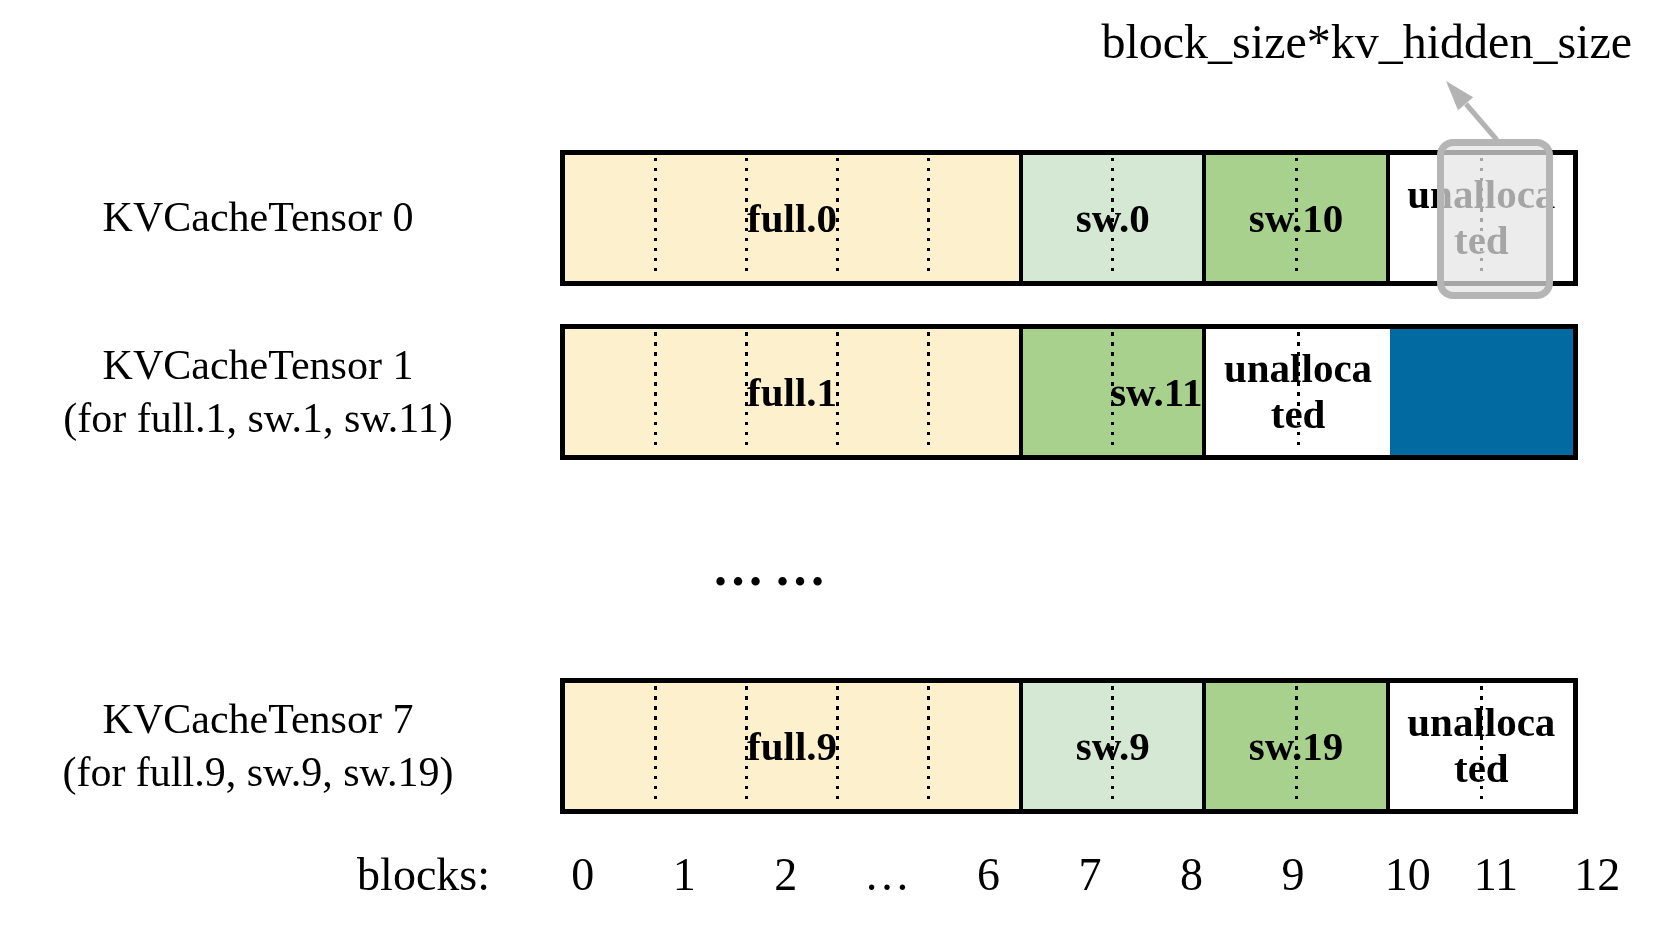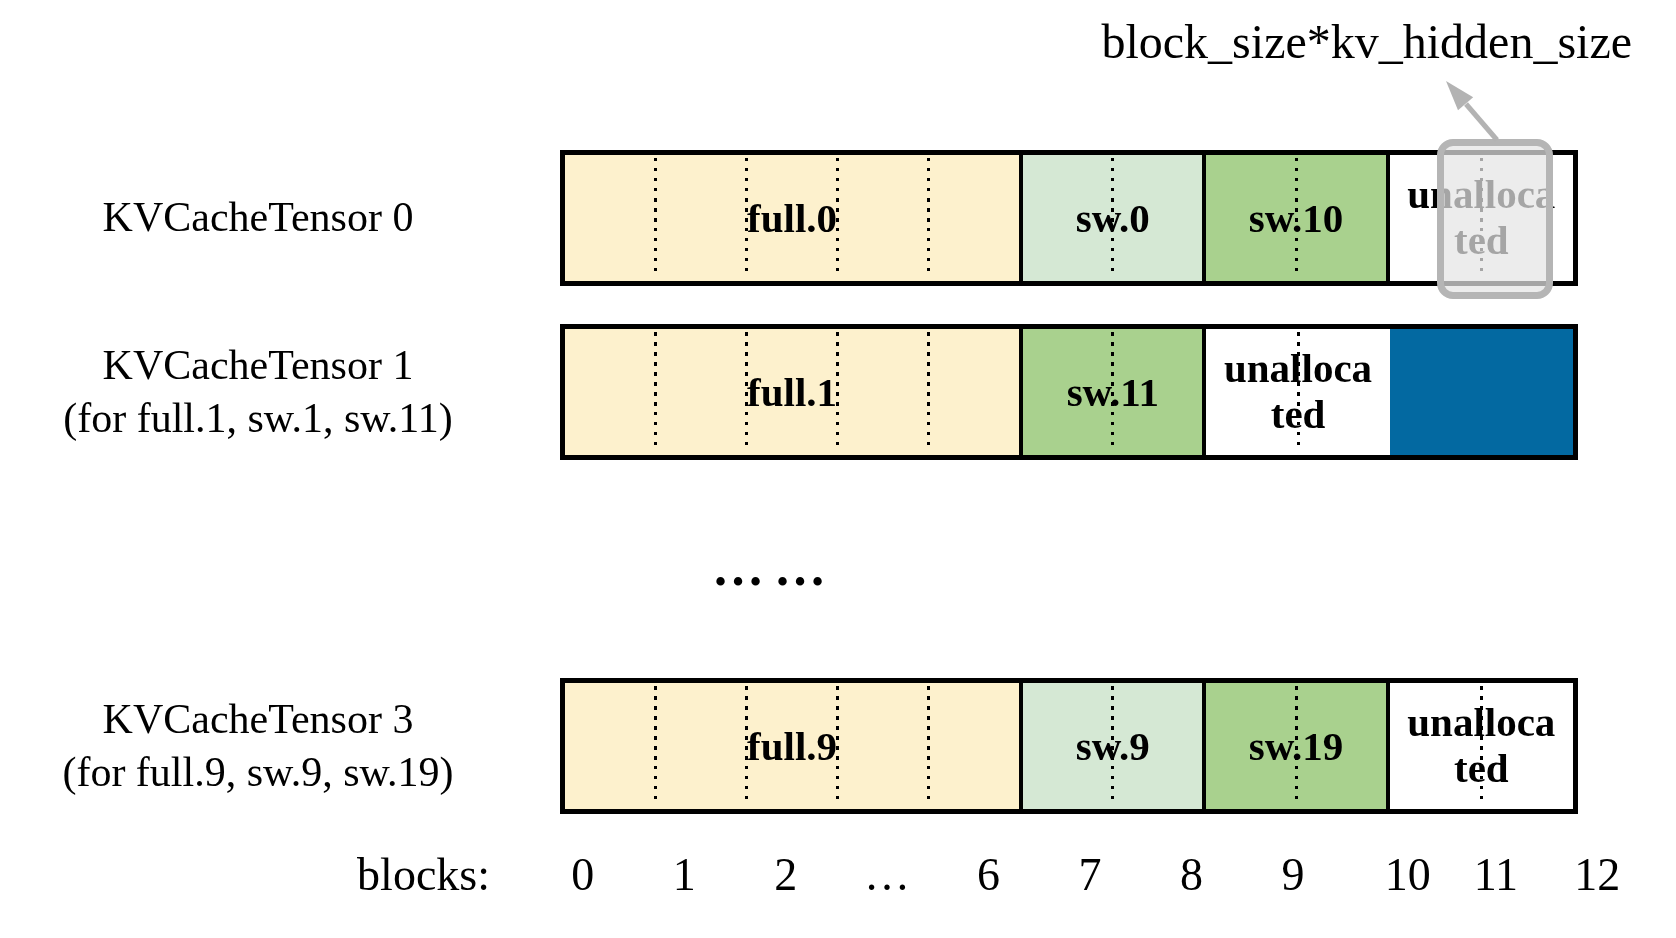--- a/index.html
+++ b/index.html
@@ -101,33 +101,33 @@
       <span>(for full.1, sw.1, sw.11)</span>
     </div>
     <div class="bar" style="border-color: rgb(0, 0, 0);">
         <div class="segment" style="background: rgb(253, 241, 205); width: 45.4545%; border-right: 4px solid rgb(0, 0, 0);">
           <div class="dotsep" style="left: 20%; color: rgb(0, 0, 0);"></div>
           <div class="dotsep" style="left: 40%; color: rgb(0, 0, 0);"></div>
           <div class="dotsep" style="left: 60%; color: rgb(0, 0, 0);"></div>
           <div class="dotsep" style="left: 80%; color: rgb(0, 0, 0);"></div>
           <span class="seg-label">full.1</span>
         </div>
-        <div class="segment" style="background: rgb(169, 209, 142); width: 18.1818%; border-right: 4px solid rgb(0, 0, 0);">
+        <div class="segment" style="background: rgb(169, 209, 142); width: 18.1818%; border-right: 4px solid rgb(0, 0, 0); justify-content: flex-end;">
           <div class="dotsep" style="left: 50%; color: rgb(0, 0, 0);"></div>
           <span class="seg-label">sw.11</span>
         </div>
         <div class="segment" style="background: rgb(255, 255, 255); width: 18.1818%;">
           <div class="dotsep" style="left: 50%; color: rgb(0, 0, 0);"></div>
           <span class="seg-label wrap">unallocated</span>
         </div>
       </div>
   </div>
     <div class="row" style="top: 678px;">
     <div class="row-label">
-      <span>KVCacheTensor 3</span>
+      <span>KVCacheTensor 7</span>
       <span>(for full.9, sw.9, sw.19)</span>
     </div>
     <div class="bar" style="border-color: rgb(0, 0, 0); justify-content: space-between;">
         <div class="segment" style="background: rgb(253, 241, 205); width: 45.4545%; border-right: 4px solid rgb(0, 0, 0);">
           <div class="dotsep" style="left: 20%; color: rgb(0, 0, 0);"></div>
           <div class="dotsep" style="left: 40%; color: rgb(0, 0, 0);"></div>
           <div class="dotsep" style="left: 60%; color: rgb(0, 0, 0);"></div>
           <div class="dotsep" style="left: 80%; color: rgb(0, 0, 0);"></div>
           <span class="seg-label">full.9</span>
         </div>

